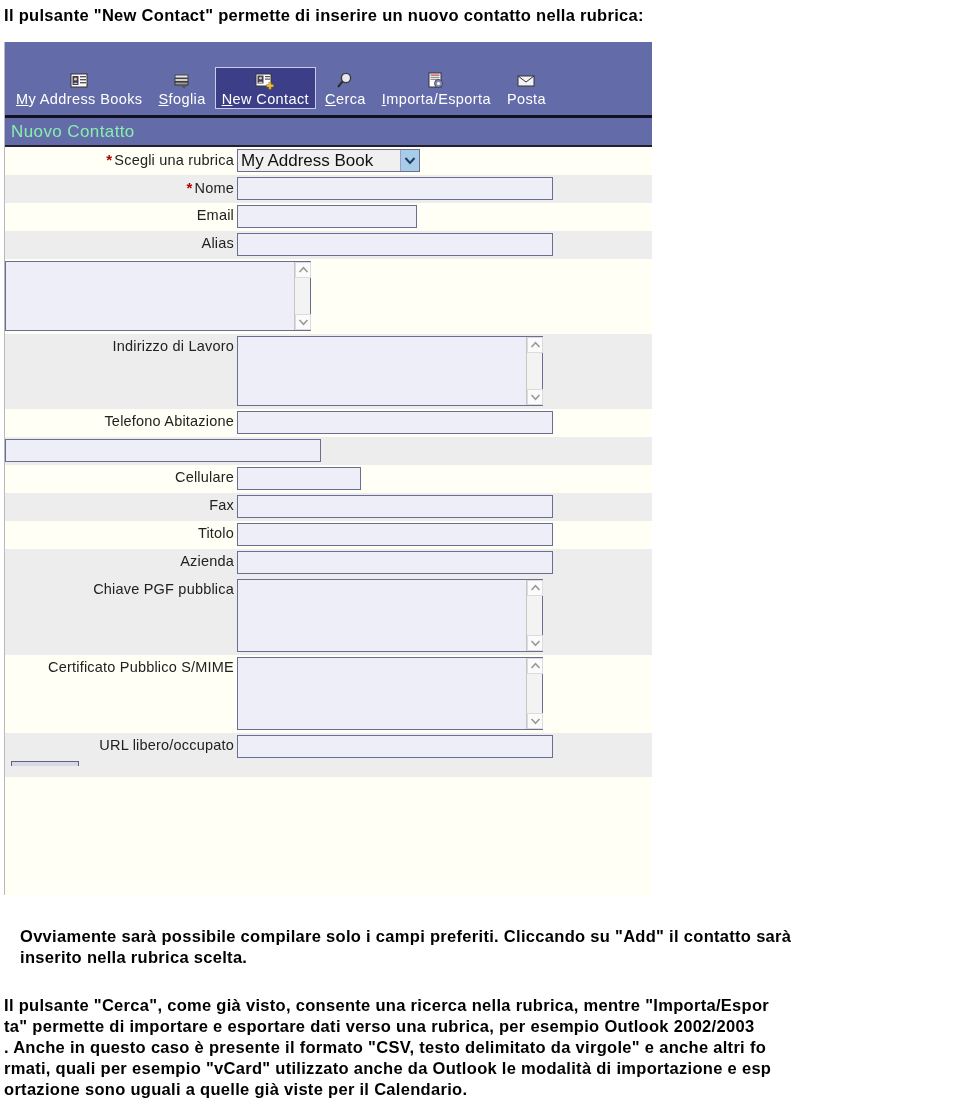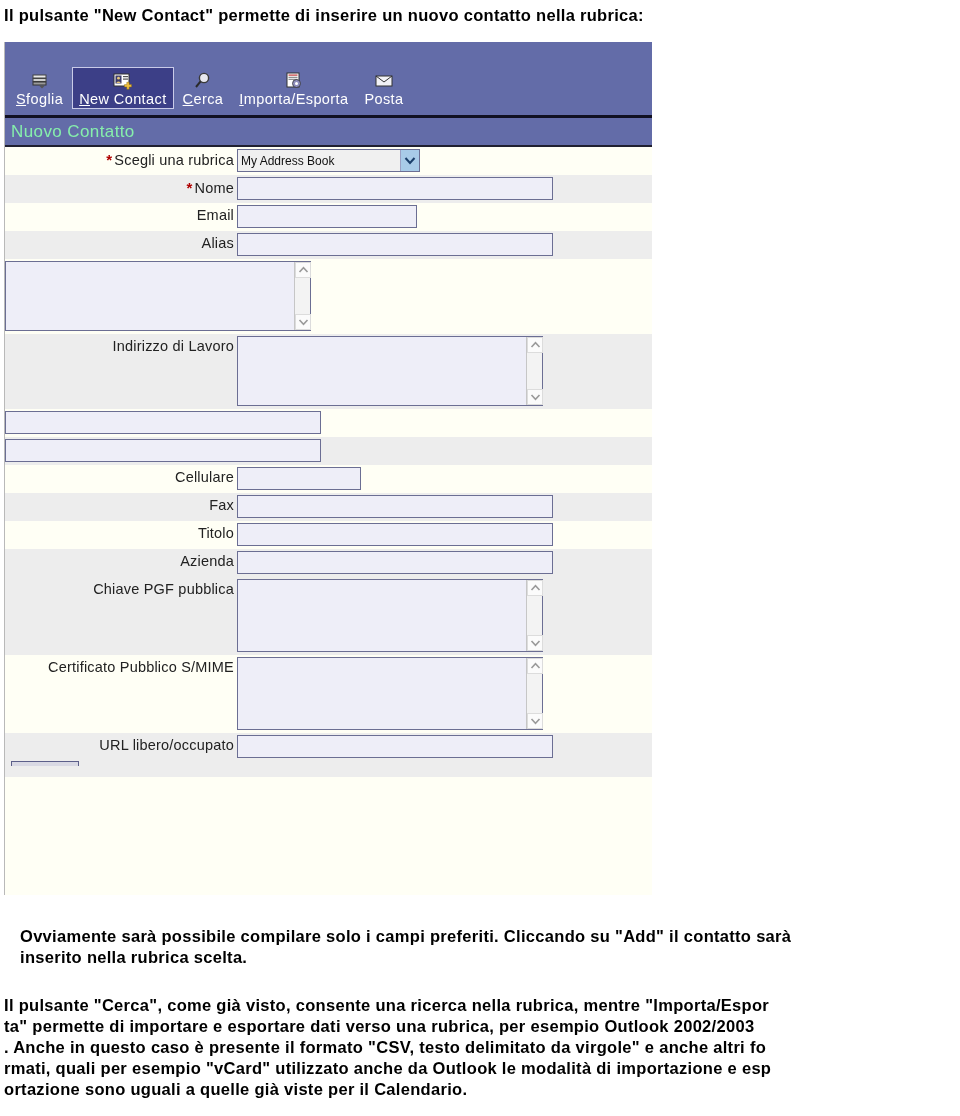--- a/index.html
+++ b/index.html
@@ -159,21 +159,21 @@
     display:inline-flex;align-items:stretch;
     border:1px solid #6b6e93;
     background:#f0f0f0;
     height:23px;
     width:183px;
     box-sizing:border-box;
   }
   .sel-text{
     flex:1;display:flex;align-items:center;
     padding-left:3px;
-    font-size:12px;color:#111;
+    font-size:17px;color:#111;
     background:#f0f0f0;
     white-space:nowrap;
   }
   .sel-arrow{
     width:19px;
     background:#a8cbe8;
     border-left:1px solid #9aa0c4;
     display:flex;align-items:center;justify-content:center;
     box-sizing:border-box;
   }
@@ -202,20 +202,34 @@
 <body>
 
 <div id="intro-text" class="doc-para">
   <p>Il pulsante "New Contact" permette di inserire un nuovo contatto nella rubrica:</p>
 </div>
 
 <div id="app-screenshot">
 
   <div class="toolbar">
 
+    <div class="tb-item">
+      <span class="tb-icon">
+        <svg width="22" height="20" viewBox="0 0 22 20">
+          <rect x="3" y="3" width="16" height="13" fill="#ffffff" stroke="#333"></rect>
+          <rect x="4.5" y="5" width="6" height="9" fill="#3b3b6b"></rect>
+          <circle cx="7.5" cy="8" r="1.6" fill="#e8c87a"></circle>
+          <path d="M5 13 q2.5 -3 5 0 z" fill="#e8c87a"></path>
+          <rect x="12" y="5" width="6" height="1.4" fill="#555"></rect>
+          <rect x="12" y="8" width="6" height="1.4" fill="#555"></rect>
+          <rect x="12" y="11" width="6" height="1.4" fill="#555"></rect>
+        </svg>
+      </span>
+      <span class="tb-label"><u>M</u>y Address Books</span>
+    </div>
 
     <div class="tb-item">
       <span class="tb-icon">
         <svg width="22" height="20" viewBox="0 0 22 20">
           <rect x="4" y="4" width="13" height="3" fill="#e9e9e9" stroke="#444"></rect>
           <rect x="4" y="7.5" width="13" height="3" fill="#cfcfcf" stroke="#444"></rect>
           <rect x="4" y="11" width="13" height="3" fill="#9a9a9a" stroke="#333"></rect>
           <path d="M10 14.5 l3 3 l3 -3 z" fill="#555"></path>
         </svg>
       </span>
@@ -327,20 +341,21 @@
               </div>
               <div class="sc-btn">
                 <svg width="11" height="8" viewBox="0 0 11 8">
                   <path d="M1.5 2 L5.5 6.4 L9.5 2" fill="none" stroke="#9a9a9a" stroke-width="1.6"></path>
                 </svg>
               </div>
             </div></div>
         </div>
       </div>
       <div class="frow">
+        <div class="flabel"><span>Telefono Abitazione</span></div>
         <div class="fctl"><input type="text" class="txt w-long" style=""></div>
       </div>
       <div class="frow alt">
         <div class="fctl"><input type="text" class="txt w-long" style=""></div>
       </div>
       <div class="frow">
         <div class="flabel"><span>Cellulare</span></div>
         <div class="fctl"><input type="text" class="txt w-short" style=""></div>
       </div>
       <div class="frow alt">

